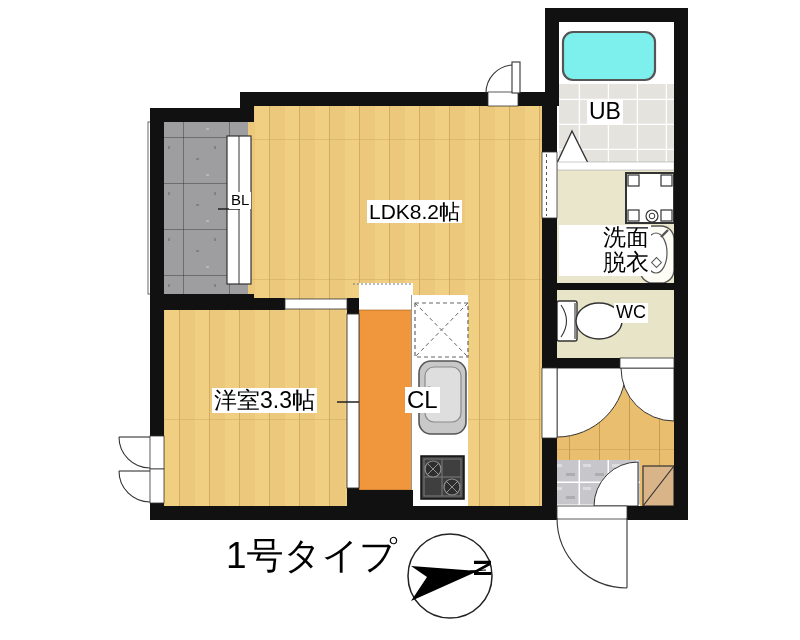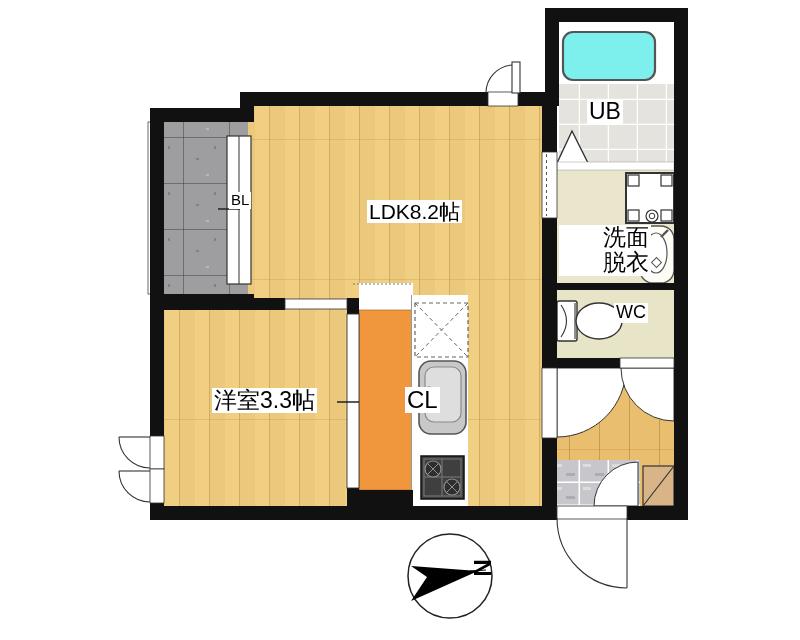--- a/index.html
+++ b/index.html
@@ -194,16 +194,17 @@
 <div class="lbl" style="left:367px;top:200px;font-size:21px;">LDK8.2帖</div>
 <div class="lbl" style="left:587px;top:99px;font-size:23px;">UB</div>
 <div class="lbl two-line" style="left:559px;top:225px;font-size:23px;">
   <span>洗面</span>
   <span>脱衣</span>
 </div>
 <div class="lbl" style="left:614px;top:303px;font-size:18px;">WC</div>
 <div class="lbl" style="left:212px;top:388px;font-size:23px;">洋室3.3帖</div>
 <div class="lbl" style="left:361px;top:387px;font-size:24px;margin-left:44px;">CL</div>
 
+<div class="title-text" style="left:226px;top:531px;font-size:37px;">1号タイプ</div>
 
 <div class="north" style="left:473px;top:554px;font-size:24px;">N</div>
 
 </div>
 
 </body></html>

